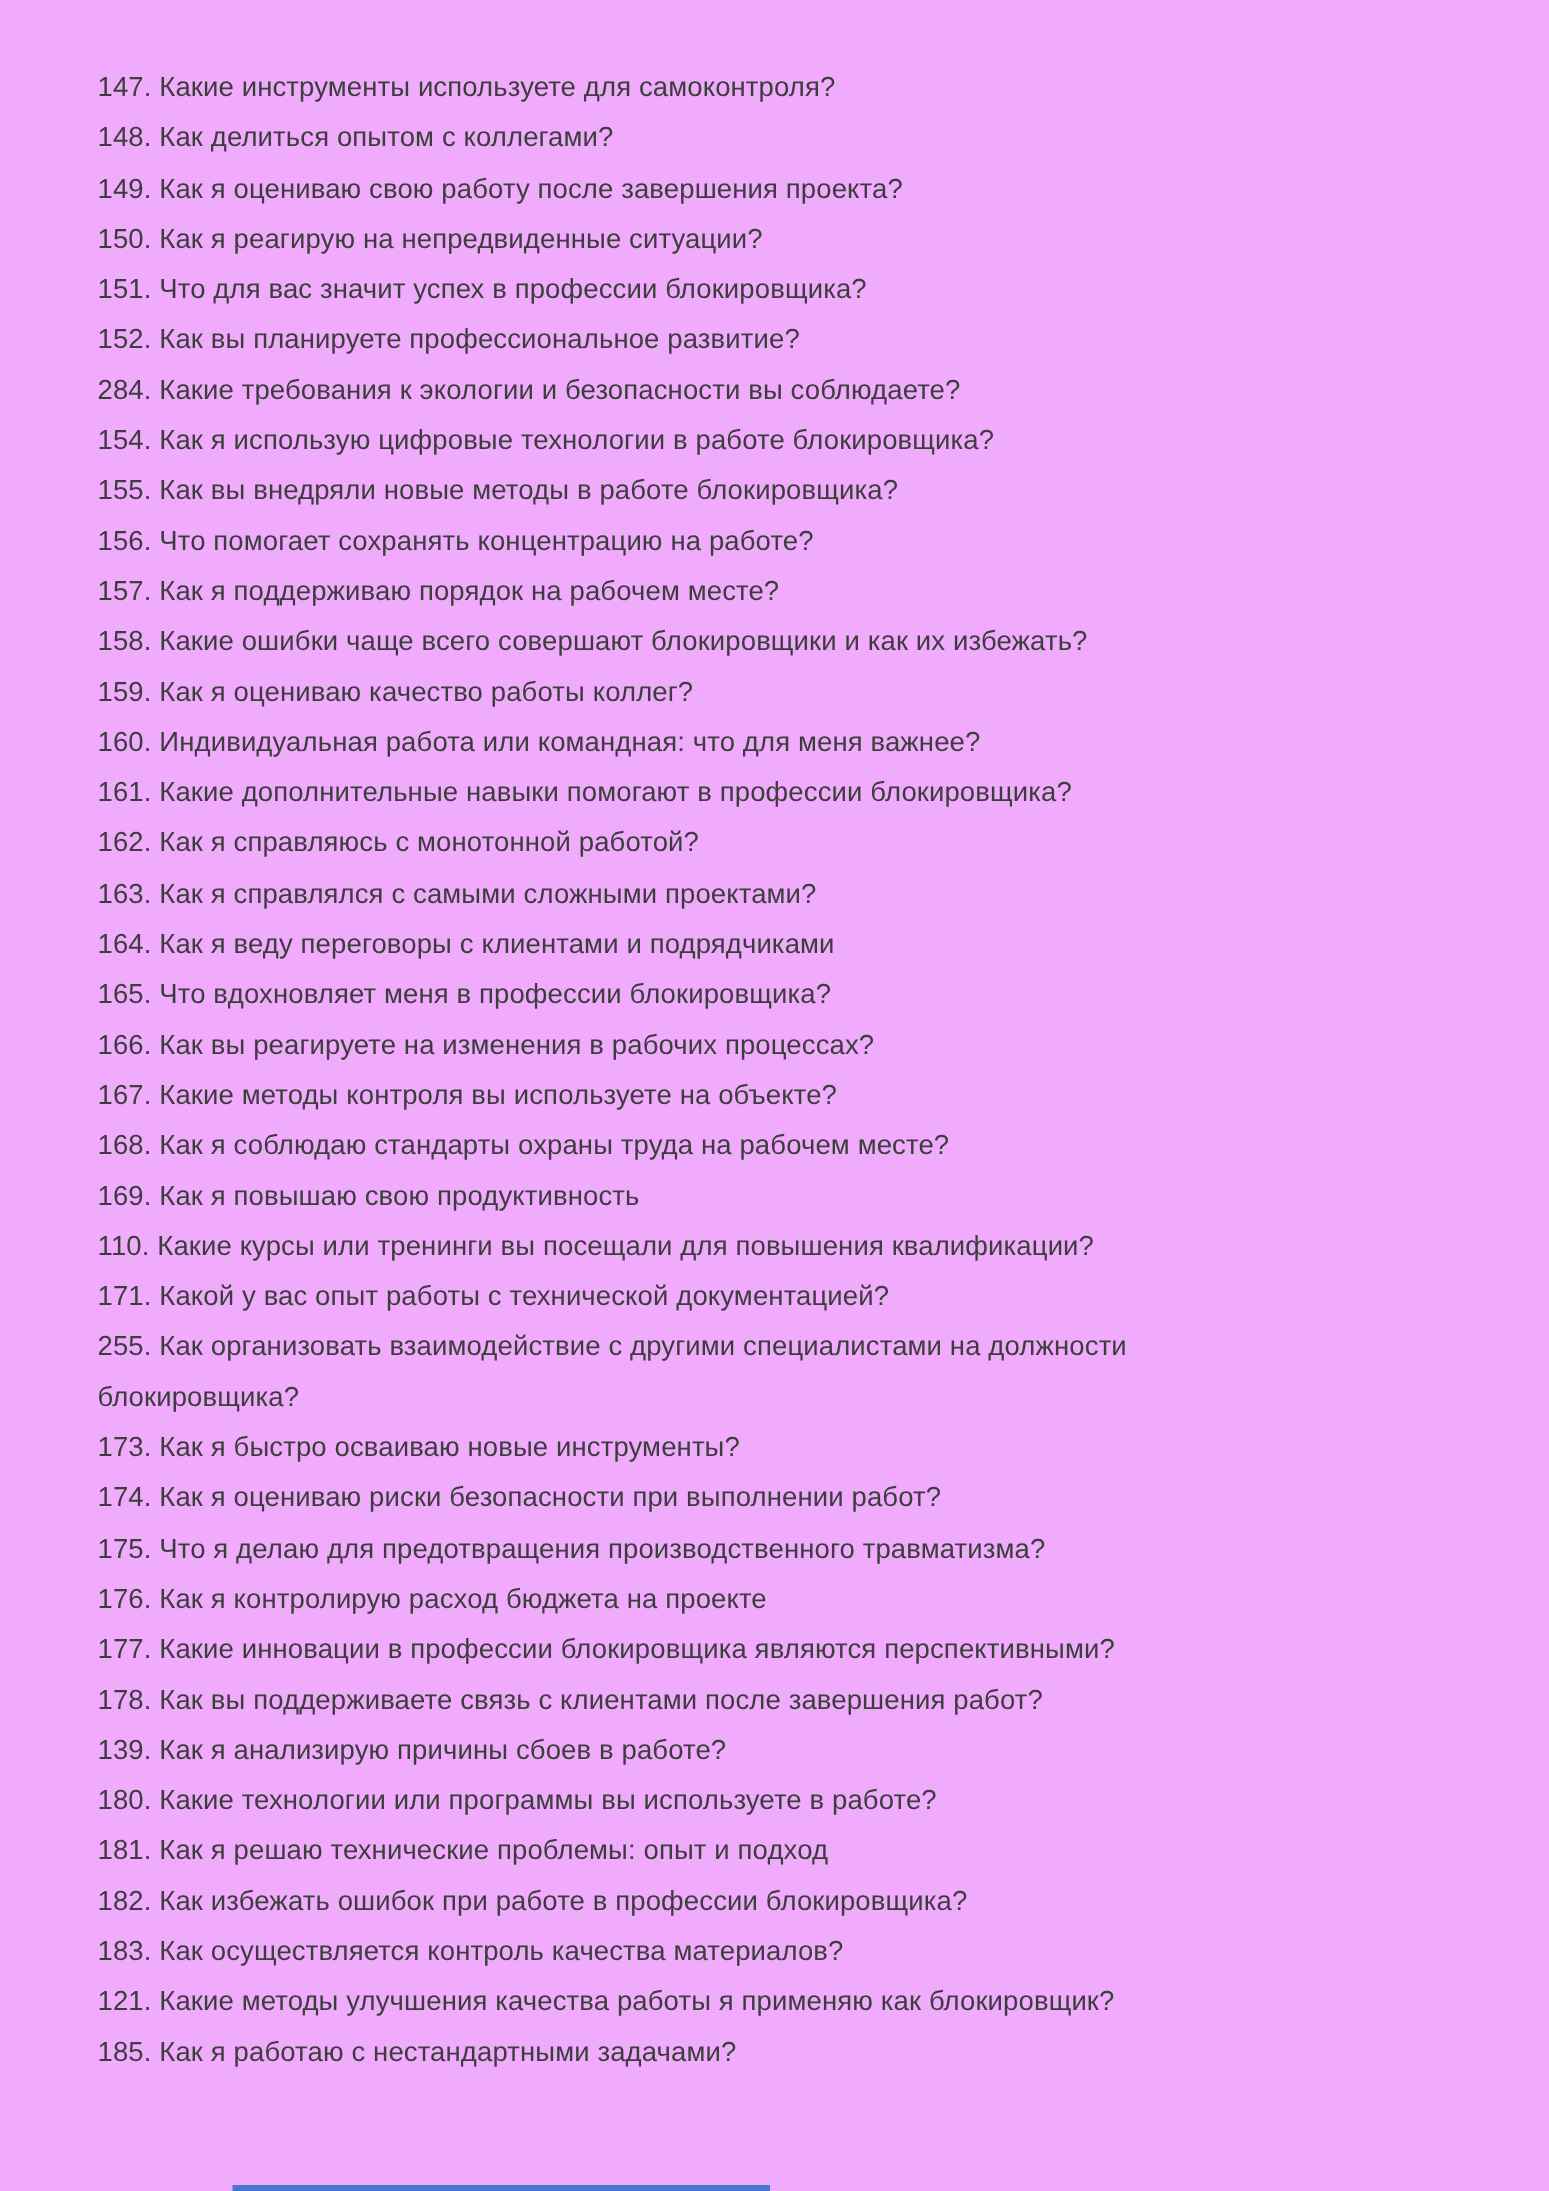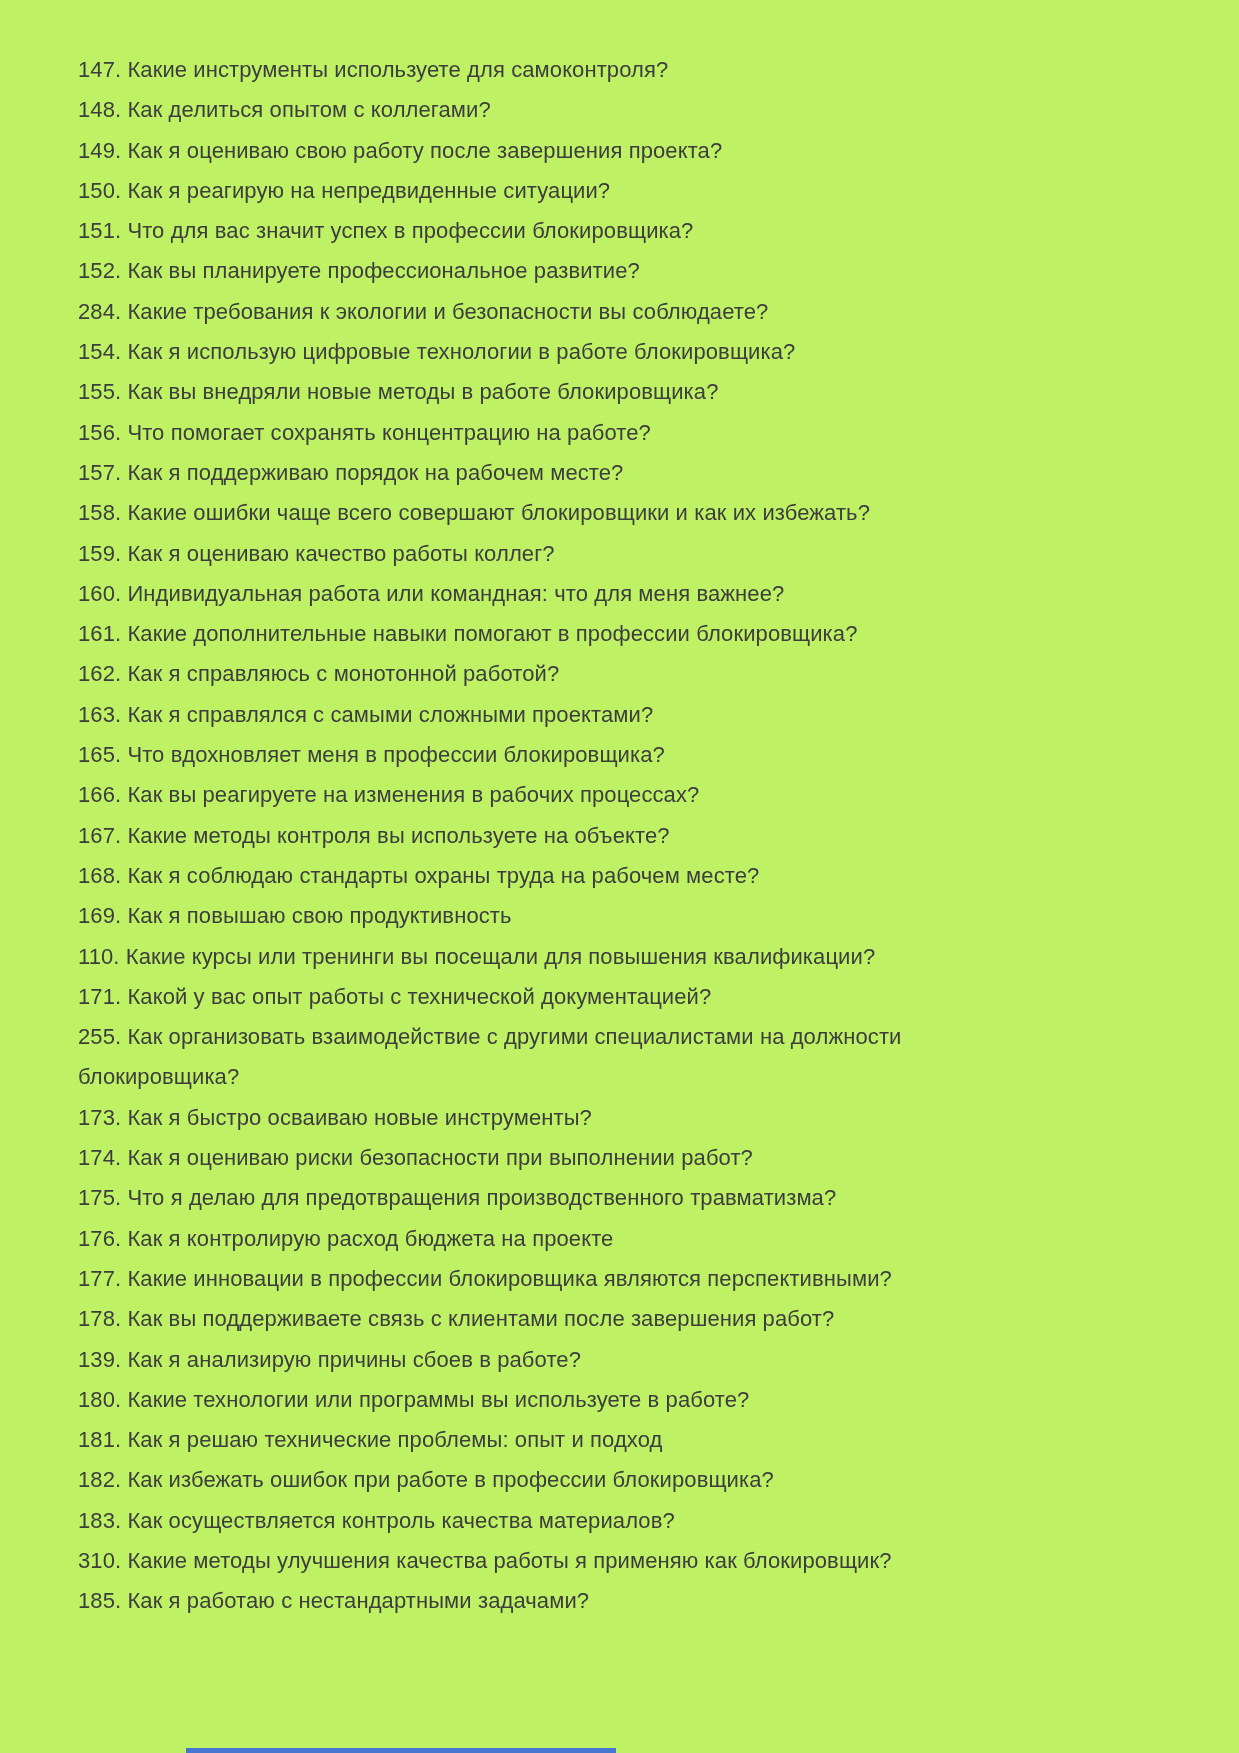--- a/index.html
+++ b/index.html
@@ -4,21 +4,21 @@
 <style>
   html, body {
     margin: 0;
     padding: 0;
     background: #ffffff;
   }
   .page {
     position: relative;
     width: 1239px;
     height: 1753px;
-    background: #bef264;
+    background: #f0abfc;
     overflow: hidden;
     font-family: "Liberation Sans", "DejaVu Sans", sans-serif;
   }
   .questions {
     position: absolute;
     top: 50px;
     left: 78px;
     width: 965px;
     font-size: 22px;
     line-height: 40.3px;
@@ -54,36 +54,37 @@
       <p class="q">154. Как я использую цифровые технологии в работе блокировщика?</p>
       <p class="q">155. Как вы внедряли новые методы в работе блокировщика?</p>
       <p class="q">156. Что помогает сохранять концентрацию на работе?</p>
       <p class="q">157. Как я поддерживаю порядок на рабочем месте?</p>
       <p class="q">158. Какие ошибки чаще всего совершают блокировщики и как их избежать?</p>
       <p class="q">159. Как я оцениваю качество работы коллег?</p>
       <p class="q">160. Индивидуальная работа или командная: что для меня важнее?</p>
       <p class="q">161. Какие дополнительные навыки помогают в профессии блокировщика?</p>
       <p class="q">162. Как я справляюсь с монотонной работой?</p>
       <p class="q">163. Как я справлялся с самыми сложными проектами?</p>
+      <p class="q">164. Как я веду переговоры с клиентами и подрядчиками</p>
       <p class="q">165. Что вдохновляет меня в профессии блокировщика?</p>
       <p class="q">166. Как вы реагируете на изменения в рабочих процессах?</p>
       <p class="q">167. Какие методы контроля вы используете на объекте?</p>
       <p class="q">168. Как я соблюдаю стандарты охраны труда на рабочем месте?</p>
       <p class="q">169. Как я повышаю свою продуктивность</p>
       <p class="q">110. Какие курсы или тренинги вы посещали для повышения квалификации?</p>
       <p class="q">171. Какой у вас опыт работы с технической документацией?</p>
       <p class="q">255. Как организовать взаимодействие с другими специалистами на должности блокировщика?</p>
       <p class="q">173. Как я быстро осваиваю новые инструменты?</p>
       <p class="q">174. Как я оцениваю риски безопасности при выполнении работ?</p>
       <p class="q">175. Что я делаю для предотвращения производственного травматизма?</p>
       <p class="q">176. Как я контролирую расход бюджета на проекте</p>
       <p class="q">177. Какие инновации в профессии блокировщика являются перспективными?</p>
       <p class="q">178. Как вы поддерживаете связь с клиентами после завершения работ?</p>
       <p class="q">139. Как я анализирую причины сбоев в работе?</p>
       <p class="q">180. Какие технологии или программы вы используете в работе?</p>
       <p class="q">181. Как я решаю технические проблемы: опыт и подход</p>
       <p class="q">182. Как избежать ошибок при работе в профессии блокировщика?</p>
       <p class="q">183. Как осуществляется контроль качества материалов?</p>
-      <p class="q">310. Какие методы улучшения качества работы я применяю как блокировщик?</p>
+      <p class="q">121. Какие методы улучшения качества работы я применяю как блокировщик?</p>
       <p class="q">185. Как я работаю с нестандартными задачами?</p>
     </div>
   <div class="clipped-link-line" style="background: rgb(69, 119, 208);"></div>
 </div>
 
 </body></html>

